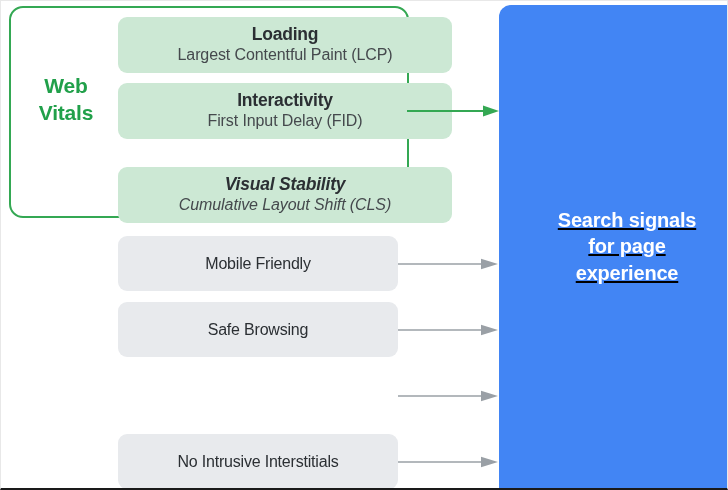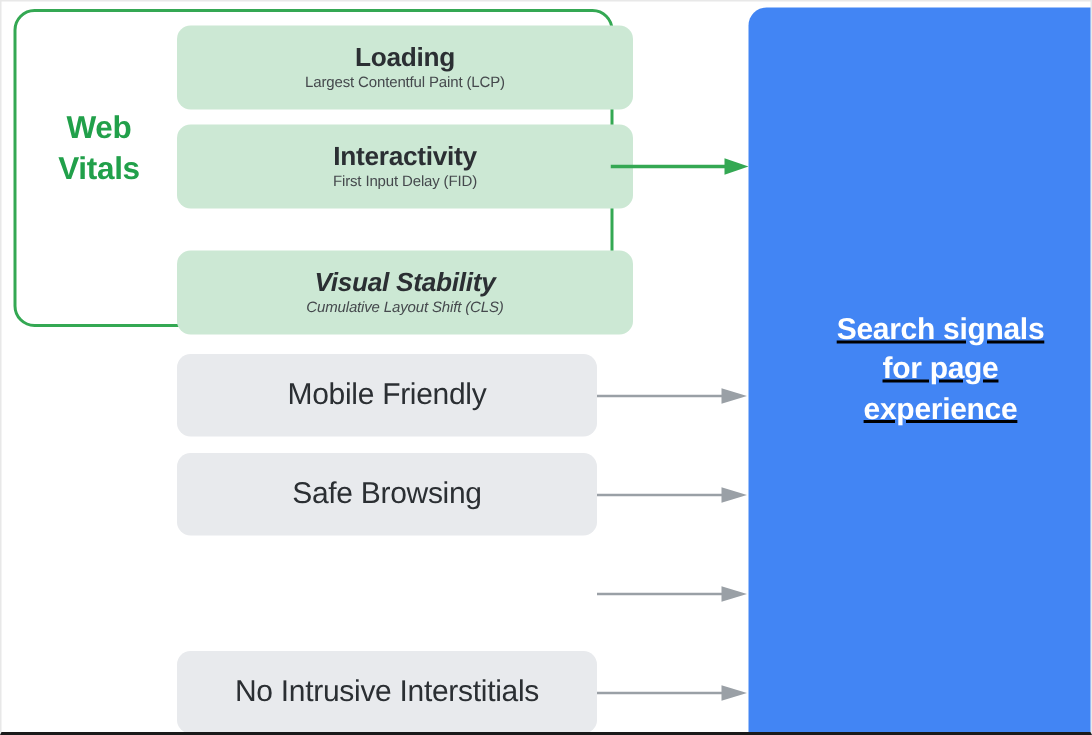--- a/index.html
+++ b/index.html
@@ -46,21 +46,21 @@
     line-height: 1.28;
     text-align: center;
     letter-spacing: -0.2px;
   }
   .cwv-label span { display: block; }
 
   
   .metric-card {
     position: absolute;
     left: 117px;
-    width: 304px;
+    width: 334px;
     height: 56px;
     background: #cce8d4;
     border-radius: 9px;
     box-sizing: border-box;
     display: flex;
     flex-direction: column;
     align-items: center;
     justify-content: center;
   }
   .metric-card.c1 { top: 16px; }
@@ -68,21 +68,21 @@
   .metric-card.c3 { top: 166px; font-style: italic; }
 
   .metric-title {
     font-size: 17.5px;
     font-weight: bold;
     color: #2b2f33;
     line-height: 1.15;
     letter-spacing: -0.2px;
   }
   .metric-sub {
-    font-size: 10px;
+    font-size: 16px;
     color: #45494d;
     line-height: 1.3;
     margin-top: 1px;
     letter-spacing: -0.1px;
   }
 
   
   .signal-box {
     position: absolute;
     left: 117px;
@@ -94,21 +94,21 @@
     align-items: center;
     justify-content: center;
     box-sizing: border-box;
   }
   .signal-box.s1 { top: 235px; }
   .signal-box.s2 { top: 301px; }
   .signal-box.s3 { top: 367px; }
   .signal-box.s4 { top: 433px; }
 
   .signal-label {
-    font-size: 20px;
+    font-size: 16px;
     color: #2b2f33;
     letter-spacing: -0.2px;
   }
 
   
   .arrow {
     position: absolute;
     left: 397px;
     width: 100px;
     height: 14px;

